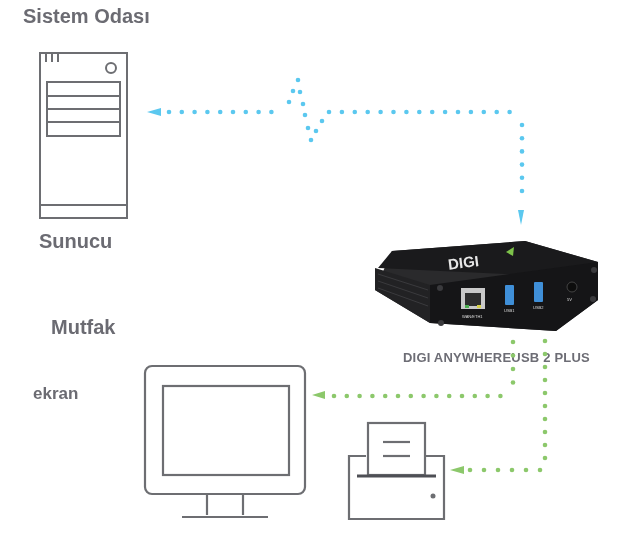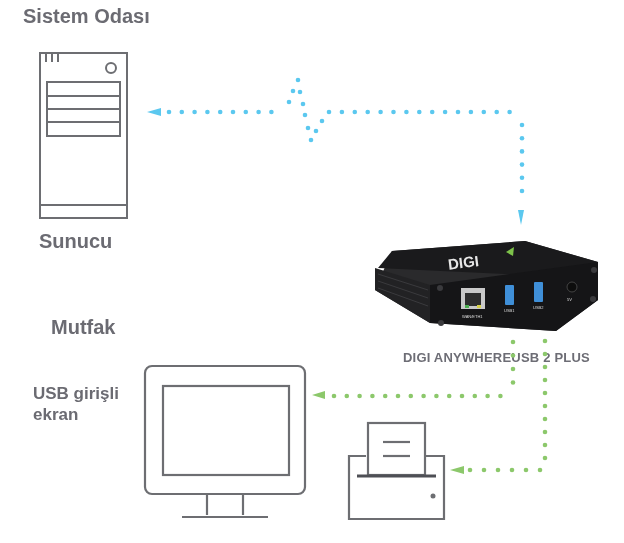--- a/index.html
+++ b/index.html
@@ -17,21 +17,20 @@
   </style>
 </head>
 <body>
 
 <div class="label" id="title-sistem">Sistem Odası</div>
 <div class="label" id="label-sunucu">Sunucu</div>
 <div class="label" id="title-mutfak">Mutfak</div>
 <div class="label" id="label-device">DIGI ANYWHEREUSB 2 PLUS</div>
 
 <div id="device-list">
-  <div>USB girişli</div>
   <div>ekran</div>
 </div>
 
 <svg class="diagram" width="624" height="543" viewBox="0 0 624 543">
 
   <g fill="none" stroke="#6d6e72" stroke-width="2">
     <rect x="40" y="53" width="87" height="165"></rect>
     <line x1="46" y1="54" x2="46" y2="62"></line>
     <line x1="52" y1="54" x2="52" y2="62"></line>
     <line x1="58" y1="54" x2="58" y2="62"></line>

